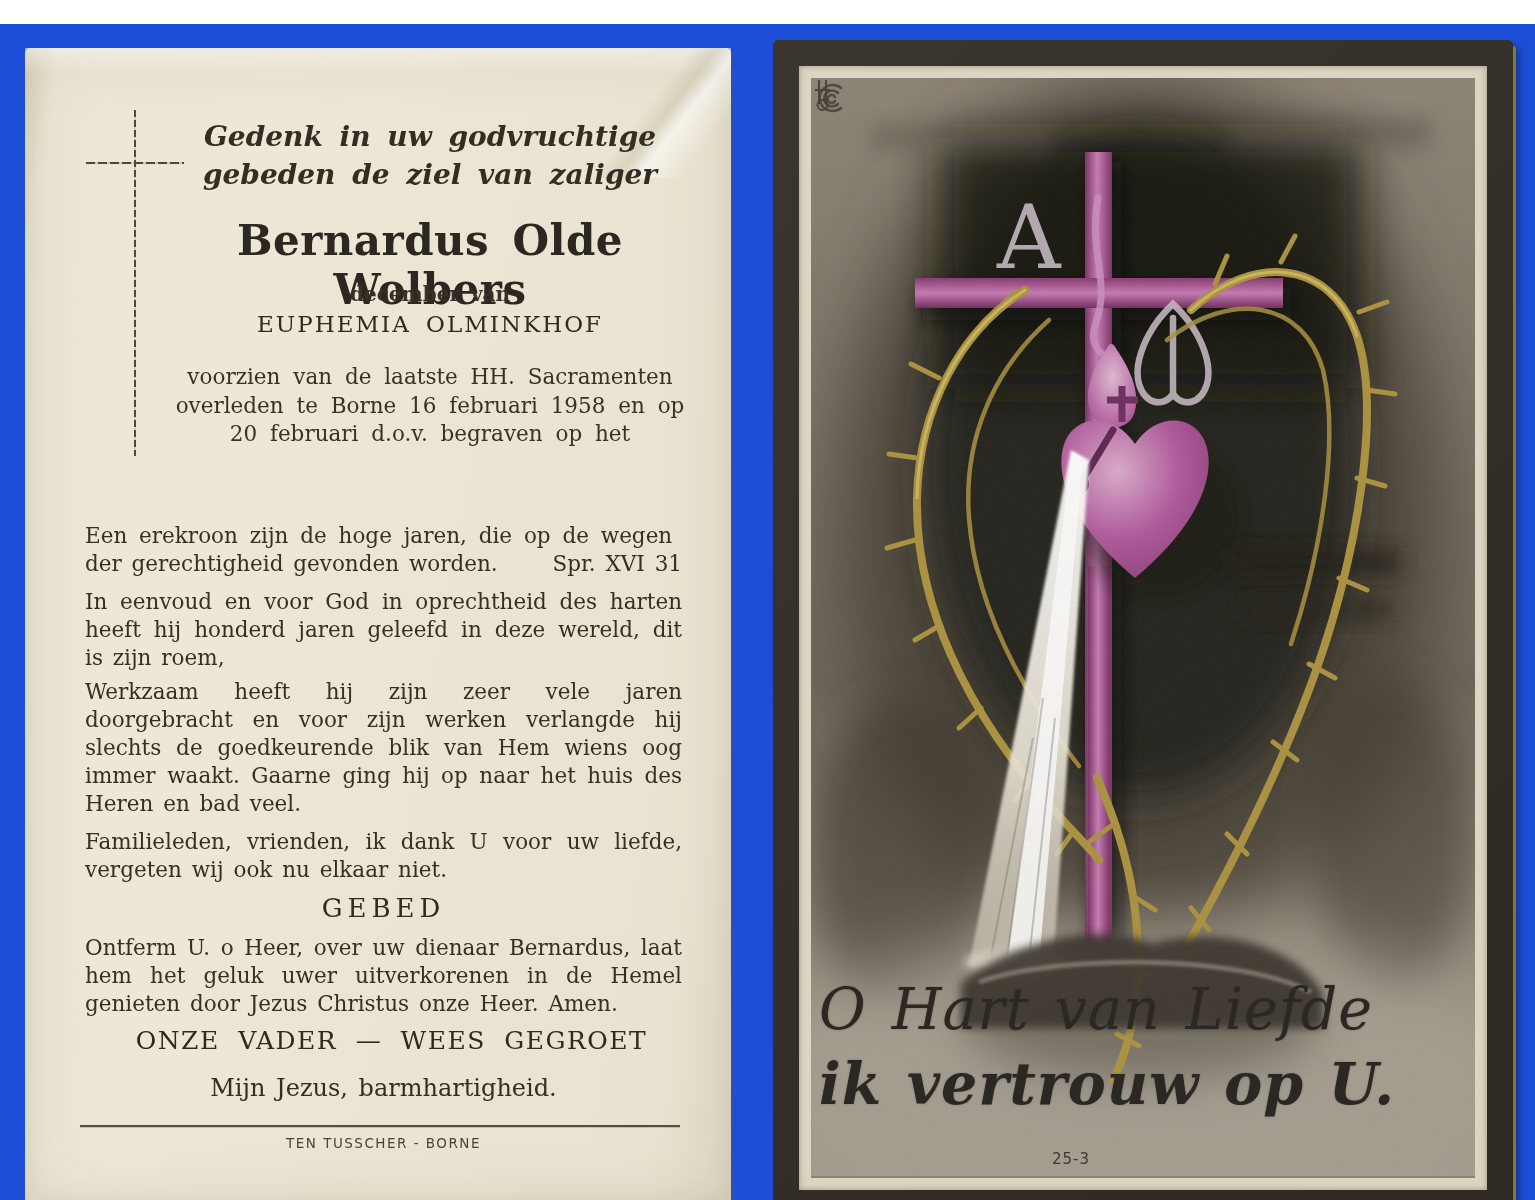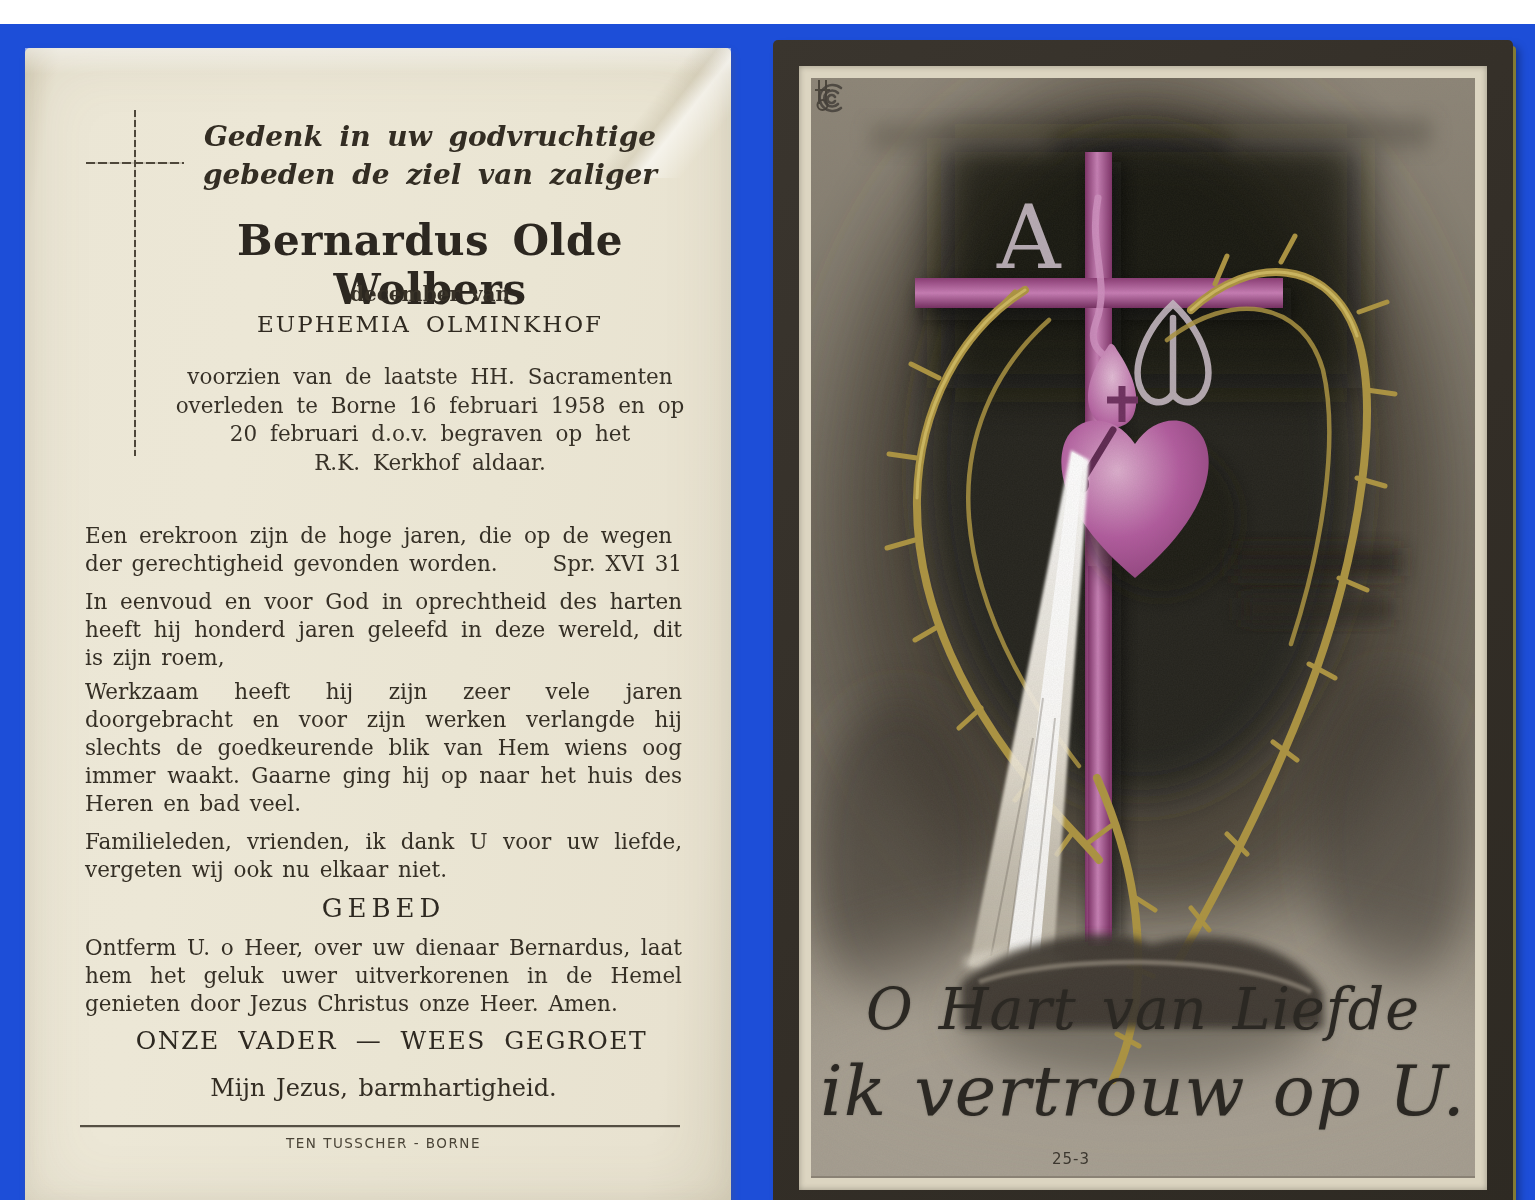--- a/index.html
+++ b/index.html
@@ -49,25 +49,25 @@
            font-size:13.5px;letter-spacing:1.5px;color:#4a4437;}
 
   
   .right-page{position:absolute;left:773px;top:16px;width:740px;height:1176px;border-radius:5px;
     background:linear-gradient(135deg,#3a352e,#332e27 55%,#2e2a23);
     box-shadow:4px 5px 0 -1px #827a33, 6px 7px 9px rgba(0,0,0,.35);}
   .mat{position:absolute;left:26px;top:26px;right:26px;bottom:26px;background:#dcd5c1;
        box-shadow:inset 0 0 6px rgba(60,55,45,.4);}
   .art{position:absolute;left:12px;top:12px;right:12px;bottom:12px;background:#8a8275;overflow:hidden;}
   .art svg{position:absolute;left:0;top:0;}
-  .caption{position:absolute;left:0;width:664px;text-align:center;font-style:italic;
+  .caption{position:absolute;left:8px;width:664px;font-style:italic;
            color:#2b2823;font-family:"DejaVu Serif","Liberation Serif",serif;
            text-shadow:0 0 2px rgba(43,40,35,.35);}
   .caption1{top:898px;font-size:57px;letter-spacing:1px;word-spacing:6px;}
-  .caption2{top:972px;font-size:70px;letter-spacing:1px;word-spacing:4px;}
+  .caption2{top:972px;font-size:57px;letter-spacing:1px;word-spacing:4px;font-weight:bold;}
   .plate{position:absolute;left:200px;top:1072px;width:120px;text-align:center;
          font-family:"DejaVu Sans","Liberation Sans",sans-serif;font-size:15px;
          letter-spacing:1px;color:#3c372f;}
   .monogram{position:absolute;left:4px;top:1058px;opacity:.8;}
   .publogo{position:absolute;left:616px;top:1050px;opacity:.85;}
 </style>
 </head>
 <body>
 
 <div class="scan">
@@ -85,21 +85,20 @@
     </div>
 
     <div class="c-block name">Bernardus Olde Wolbers</div>
     <div class="c-block relation">december van</div>
     <div class="c-block spouse">EUPHEMIA OLMINKHOF</div>
 
     <div class="c-block vitals">
       <div>voorzien van de laatste HH. Sacramenten</div>
       <div>overleden te Borne 16 februari 1958 en op</div>
       <div>20 februari d.o.v. begraven op het</div>
-      <div>R.K. Kerkhof aldaar.</div>
     </div>
 
     <div class="col quote">
       <div class="q1">Een erekroon zijn de hoge jaren, die op de wegen</div>
       <div class="q2">
         <span>der gerechtigheid gevonden worden.</span>
         <span>Spr. XVI 31</span>
       </div>
     </div>
 

